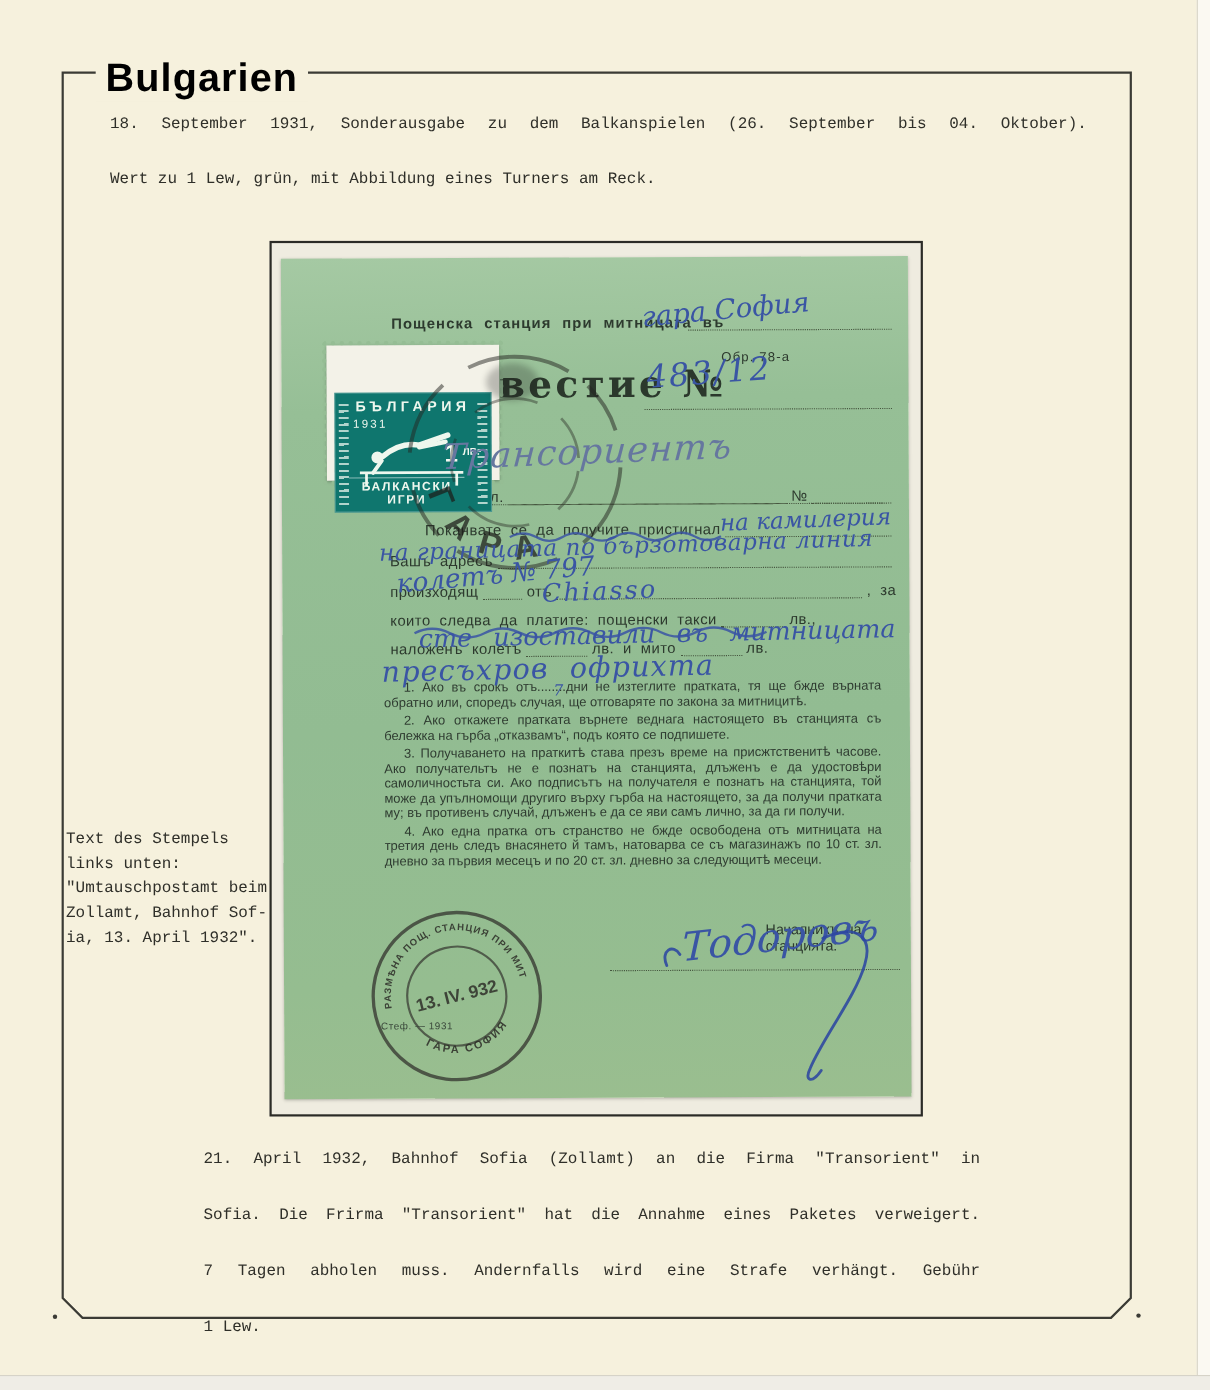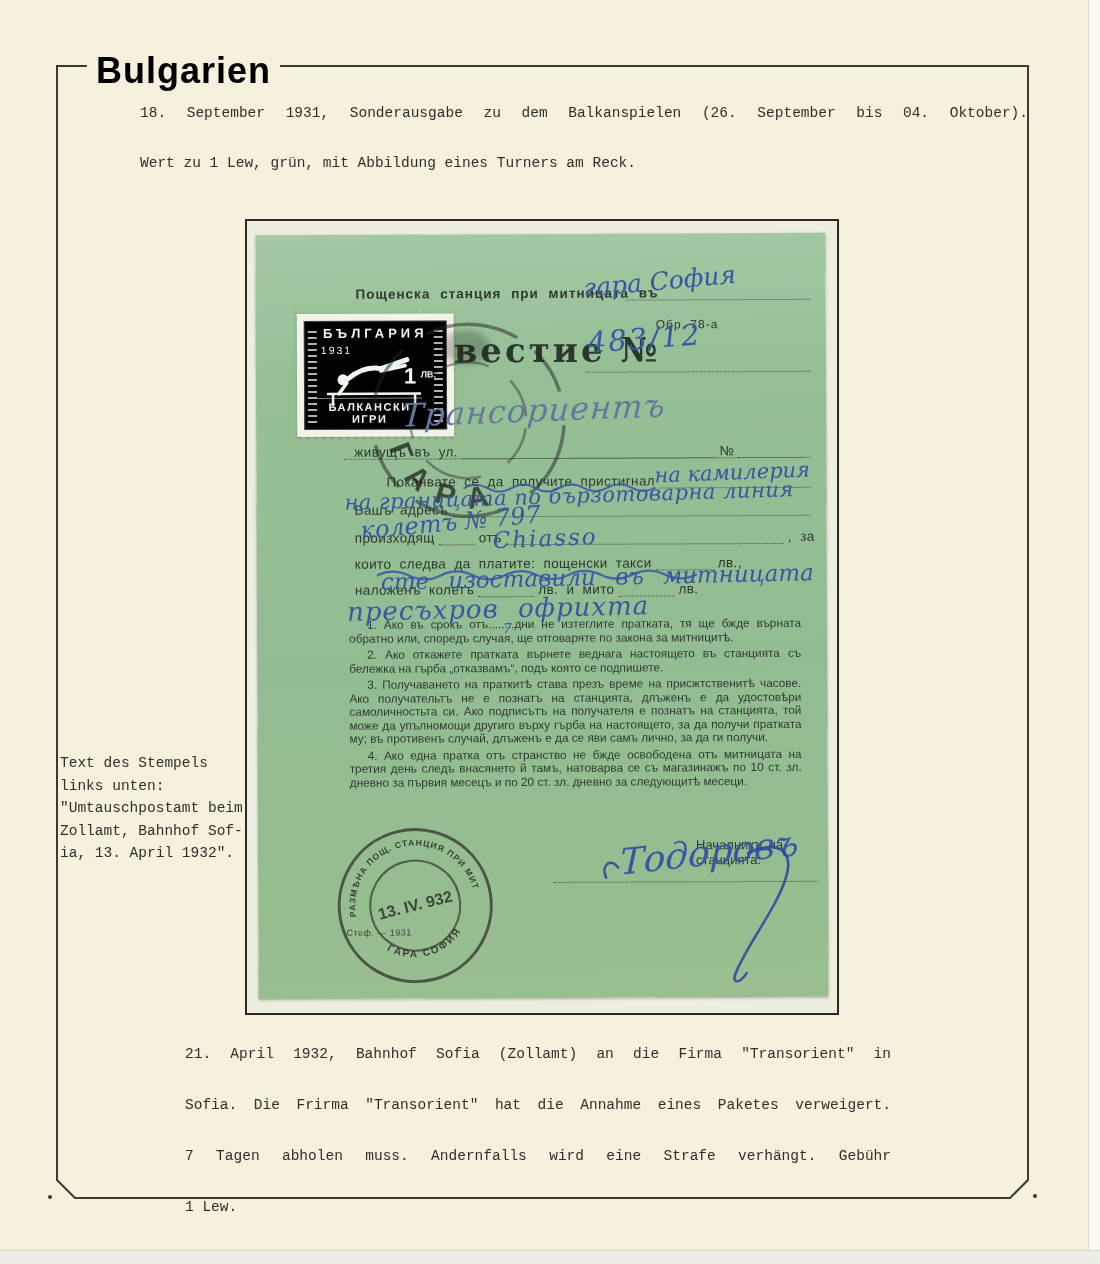--- a/index.html
+++ b/index.html
@@ -8,21 +8,21 @@
   .paper{position:absolute;left:0;top:0;width:1088px;height:1250px;background:#f6f1dd;}
   .edge-right{position:absolute;left:1088px;top:0;right:0;height:1250px;background:#fbf9f2;border-left:1px solid #d9d5c8;}
   .edge-bottom{position:absolute;left:0;top:1250px;right:0;bottom:0;background:#efede6;border-top:1px solid #d6d3c8;}
 
   
   .frame-svg{position:absolute;left:0;top:0;}
   .album-title{position:absolute;left:87px;top:50px;background:#f6f1dd;padding:0 9px;
        font-size:36px;font-weight:700;letter-spacing:1px;color:#000000;}
 
   .mono{font-family:"Liberation Mono",monospace;color:#2f2f29;}
-  .header-text{position:absolute;left:100px;top:101px;width:888px;font-size:14.5px;line-height:25px;margin-left:40px;}
+  .header-text{position:absolute;left:100px;top:101px;width:888px;font-size:14.5px;line-height:25px;}
   .jline{text-align:justify;}
   .jline::after{content:"";display:inline-block;width:100%;}
 
   .side-note{position:absolute;left:60px;top:752px;width:196px;font-size:14.5px;line-height:22.5px;}
   .caption{position:absolute;left:185px;top:1026px;width:706px;font-size:14.5px;line-height:25.5px;margin-top:16px;}
 
   
   .mount{position:absolute;left:245px;top:219px;width:590px;height:792px;
          border:2.5px solid #2b2b26;background:#efece0;}
   .doc{position:absolute;left:10px;top:13px;width:570px;height:764px;
@@ -50,21 +50,21 @@
   
   .hw{position:absolute;font-family:"DejaVu Serif",serif;font-style:italic;color:#3a55a4;
       white-space:nowrap;transform-origin:left center;z-index:4;}
   .hw-pencil{color:#66779f;}
   .sig-svg{position:absolute;z-index:4;}
 
   
   .stamp{position:absolute;left:41px;top:79px;width:157px;height:123px;background:#f3f2e8;
          padding:7px;box-shadow:0 1px 3px rgba(0,0,0,.3);z-index:2;}
   .stamp::before{content:"";position:absolute;inset:-4px;border:4.5px dotted #95bd94;border-radius:4px;}
-  .stamp-inner{position:relative;width:100%;height:100%;background:#000000;border:1.5px solid rgba(255,255,255,.25);}
+  .stamp-inner{position:relative;width:100%;height:100%;background:#0f766e;border:1.5px solid rgba(255,255,255,.25);margin-top:36px;}
   .stamp-country{position:absolute;left:0;right:0;top:4px;text-align:center;color:#eef7ee;
          font-size:13px;font-weight:700;letter-spacing:4px;}
   .stamp-year{position:absolute;left:16px;top:22px;color:#eef7ee;font-size:10.5px;letter-spacing:2px;}
   .stamp-laurel{position:absolute;top:6px;bottom:6px;width:9px;opacity:.8;
          background:repeating-linear-gradient(0deg,rgba(240,248,240,.9) 0 2px,rgba(22,128,85,0) 2px 6px);}
   .stamp-value{position:absolute;right:10px;top:42px;color:#f2f8f1;font-weight:700;}
   .stamp-value .num{font-size:22px;}
   .stamp-value .unit{font-size:9px;vertical-align:6px;}
   .stamp-series{position:absolute;left:0;right:12px;bottom:4px;text-align:center;color:#eef7ee;
          font-size:11px;font-weight:700;letter-spacing:1.5px;border-top:1px solid rgba(255,255,255,.5);padding-top:2px;margin:0 12px;}

